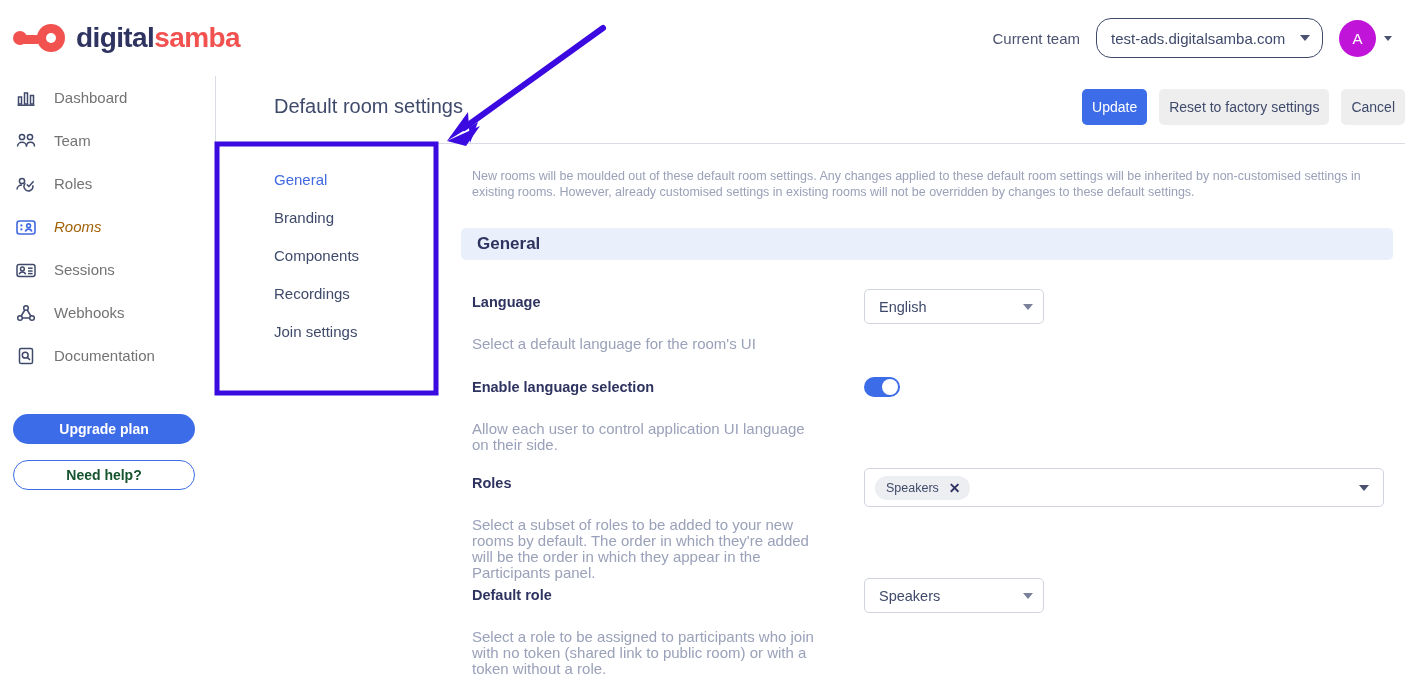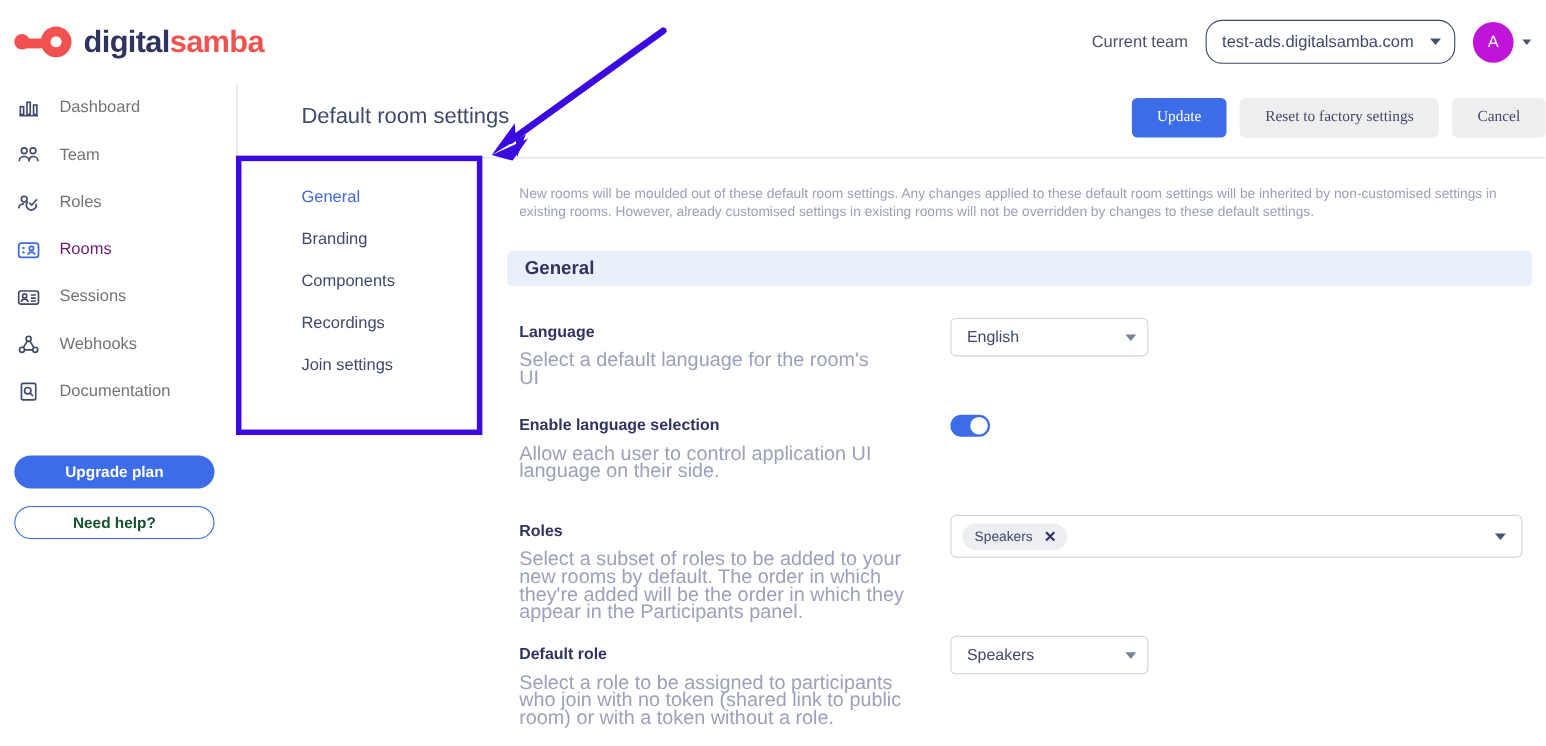--- a/index.html
+++ b/index.html
@@ -68,21 +68,21 @@
     display:flex; align-items:center; justify-content:center;
   }
 
   
   .sidebar { position:absolute; left:0; top:76px; width:215px; height:602px; background:#fff; }
   .nav-item {
     display:flex; align-items:center; gap:16px;
     height:43px; padding-left:14px;
     font-size:15px; color:#737373;
   }
-  .nav-item.active { color:#701a75; }
+  .nav-item.active { color:#a16207;font-style:italic; }
   .nav-icon { width:24px; height:24px; display:flex; align-items:center; justify-content:center; }
   .nav-icon svg { display:block; }
   .side-btns { position:absolute; left:13px; top:338px; width:182px; }
   .btn-upgrade {
     display:flex; align-items:center; justify-content:center;
     width:182px; height:30px; border-radius:16px;
     background:#3d6ce8; color:#fff; font-size:14px; font-weight:bold;
     border:none;
   }
   .btn-help {
@@ -93,21 +93,21 @@
   }
   .v-divider { position:absolute; left:215px; top:76px; width:1px; height:67px; background:#d9dce4; }
 
   
   .content { position:absolute; left:215px; top:76px; width:1190px; height:602px; }
   .page-title { position:absolute; left:59px; top:19px; font-size:20px; color:#3f4a6b; }
   .head-actions { position:absolute; right:0px; top:13px; display:flex; gap:12px; }
   .btn {
     height:36px; border-radius:5px; font-size:14px; border:none;
     display:flex; align-items:center; justify-content:center;
-    padding:0 23px; white-space:nowrap;font-family:Liberation Serif, serif;
+    padding:0 10px; white-space:nowrap;
   }
   .btn-primary { background:#3d6ce8; color:#fff; }
   .btn-grey { background:#eeeeee; color:#3f4a6b; }
   .h-divider { position:absolute; left:0px; top:67px; width:1190px; height:1px; background:#d9dce4; }
 
   .tabs { position:absolute; left:59px; top:95px; display:flex; flex-direction:column; gap:21px; }
   .tab { font-size:15px; color:#3f4a6b; }
   .tab.active { color:#4169e1; }
 
   .desc {
@@ -116,21 +116,21 @@
   }
   .section-band {
     position:absolute; left:246px; top:152px; width:932px; height:32px;
     background:#eaf0fb; border-radius:5px;
     display:flex; align-items:center; padding-left:16px;
     font-size:17px; font-weight:bold; color:#2e3360;
   }
 
   .field { position:absolute; }
   .field-label { font-size:14.5px; font-weight:bold; color:#2e3360; }
-  .field-help { margin-top:9px; font-size:18px; line-height:16px; color:#9aa1b9; }
+  .field-help { margin-top:26px; font-size:15px; line-height:16px; color:#9aa1b9; }
 
   .select {
     display:flex; align-items:center; justify-content:space-between;
     height:35px; padding:0 10px 0 14px;
     border:1px solid #d0d4de; border-radius:5px;
     font-size:14.5px; color:#3f4a6b; background:#fff;
   }
   .select .caret { border-top-color:#7b8199; }
 
   .toggle {

